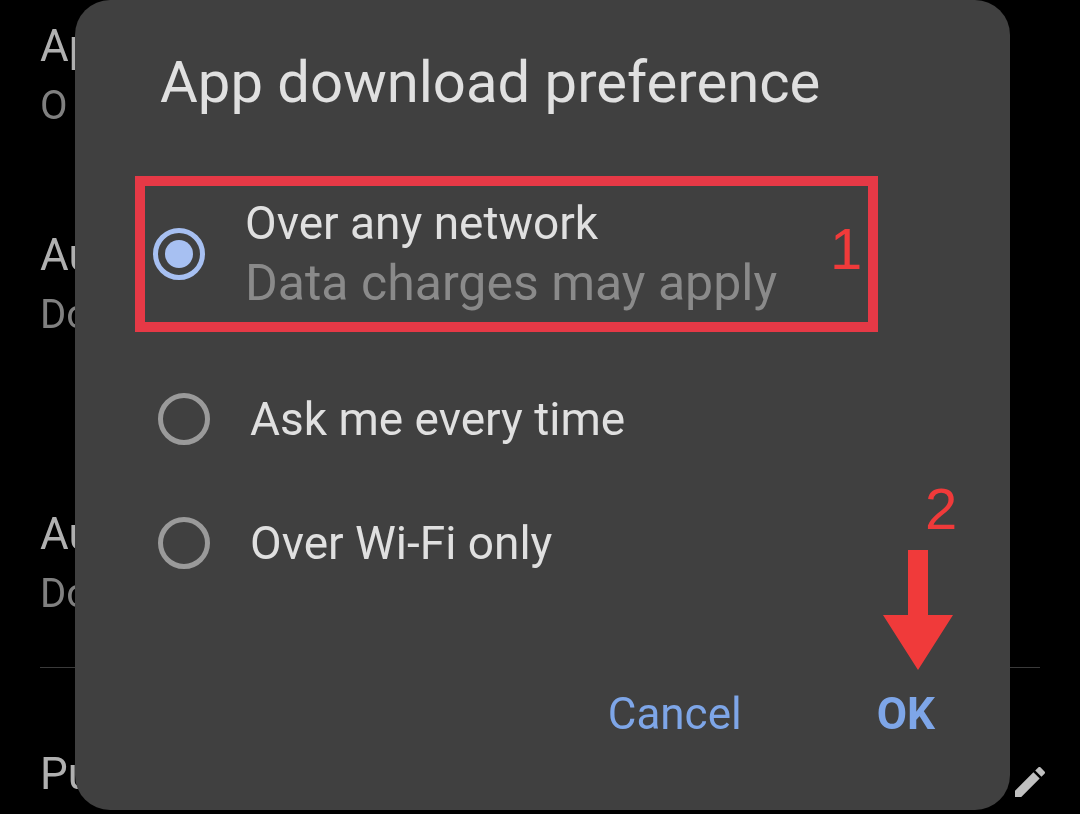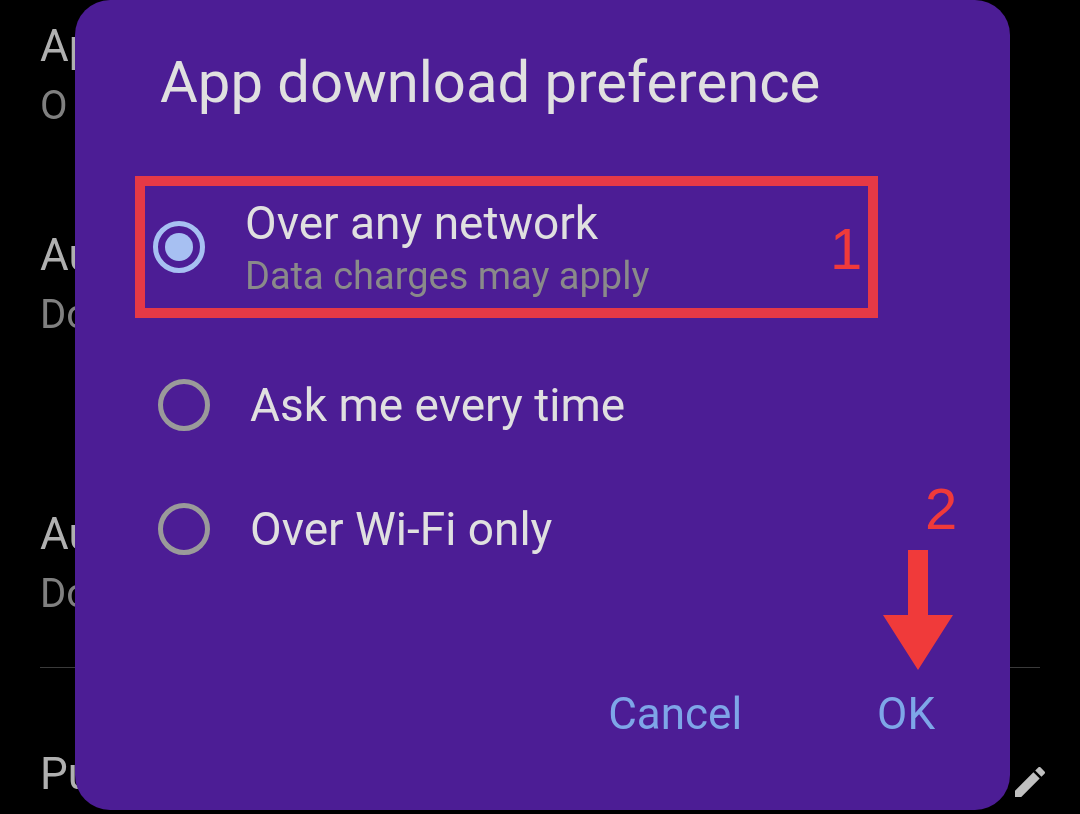--- a/index.html
+++ b/index.html
@@ -59,21 +59,21 @@
       color: #c0c0c0;
     }
 
     
     .dialog {
       position: absolute;
       left: 75px;
       top: 0;
       width: 935px;
       height: 810px;
-      background: #4c1d95;
+      background: #404040;
       border-radius: 35px;
       padding: 40px 50px;
     }
     .dialog-title {
       color: #e0e0e0;
       font-size: 58px;
       font-weight: 400;
       margin: 8px 0 60px 35px;
     }
     
@@ -125,21 +125,21 @@
       flex-direction: column;
       gap: 4px;
     }
     .option-label {
       color: #e0e0e0;
       font-size: 46px;
       font-weight: 400;
     }
     .option-sub {
       color: #8a8a8a;
-      font-size: 38px;
+      font-size: 50px;
       font-weight: 400;
     }
     
     .dialog-actions {
       position: absolute;
       bottom: 70px;
       right: 75px;
       display: flex;
       gap: 135px;
       margin-top: 24px;
@@ -150,20 +150,21 @@
       font-size: 44px;
       font-weight: 400;
       cursor: pointer;
       font-family: inherit;
     }
     .btn-cancel {
       color: #7ea6e8;
     }
     .btn-ok {
       color: #7ea6e8;
+      font-weight: bold;
     }
     
     
     .annot-1 {
       position: absolute;
       left: 830px;
       top: 215px;
       color: #f03a3a;
       font-size: 58px;
       font-family: 'Segoe UI', Arial, sans-serif;

